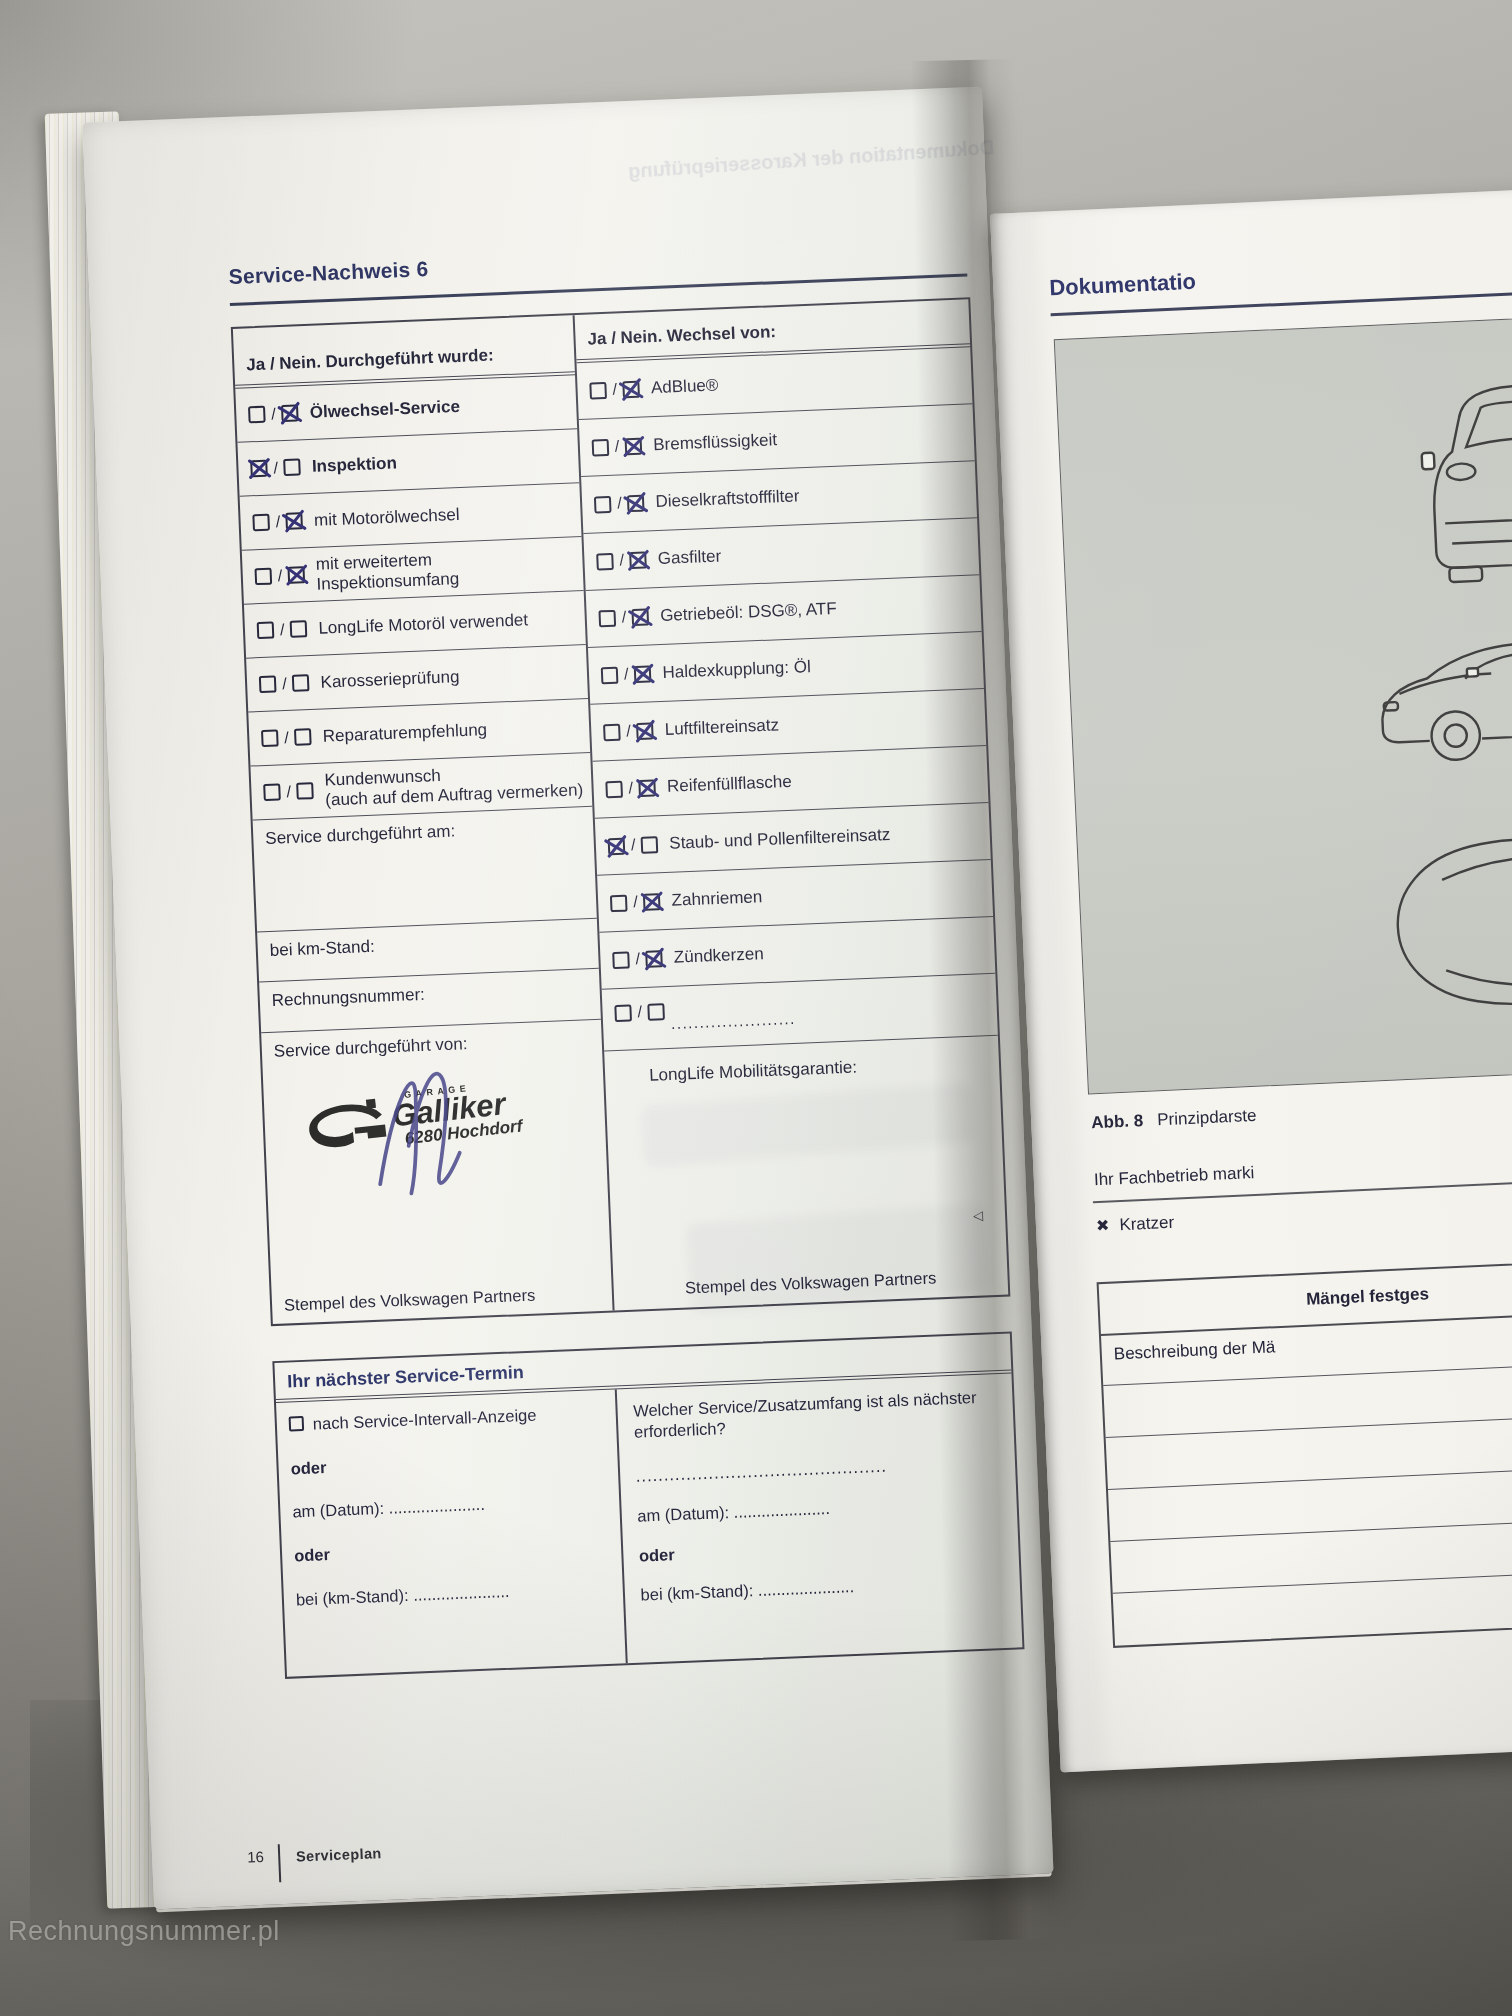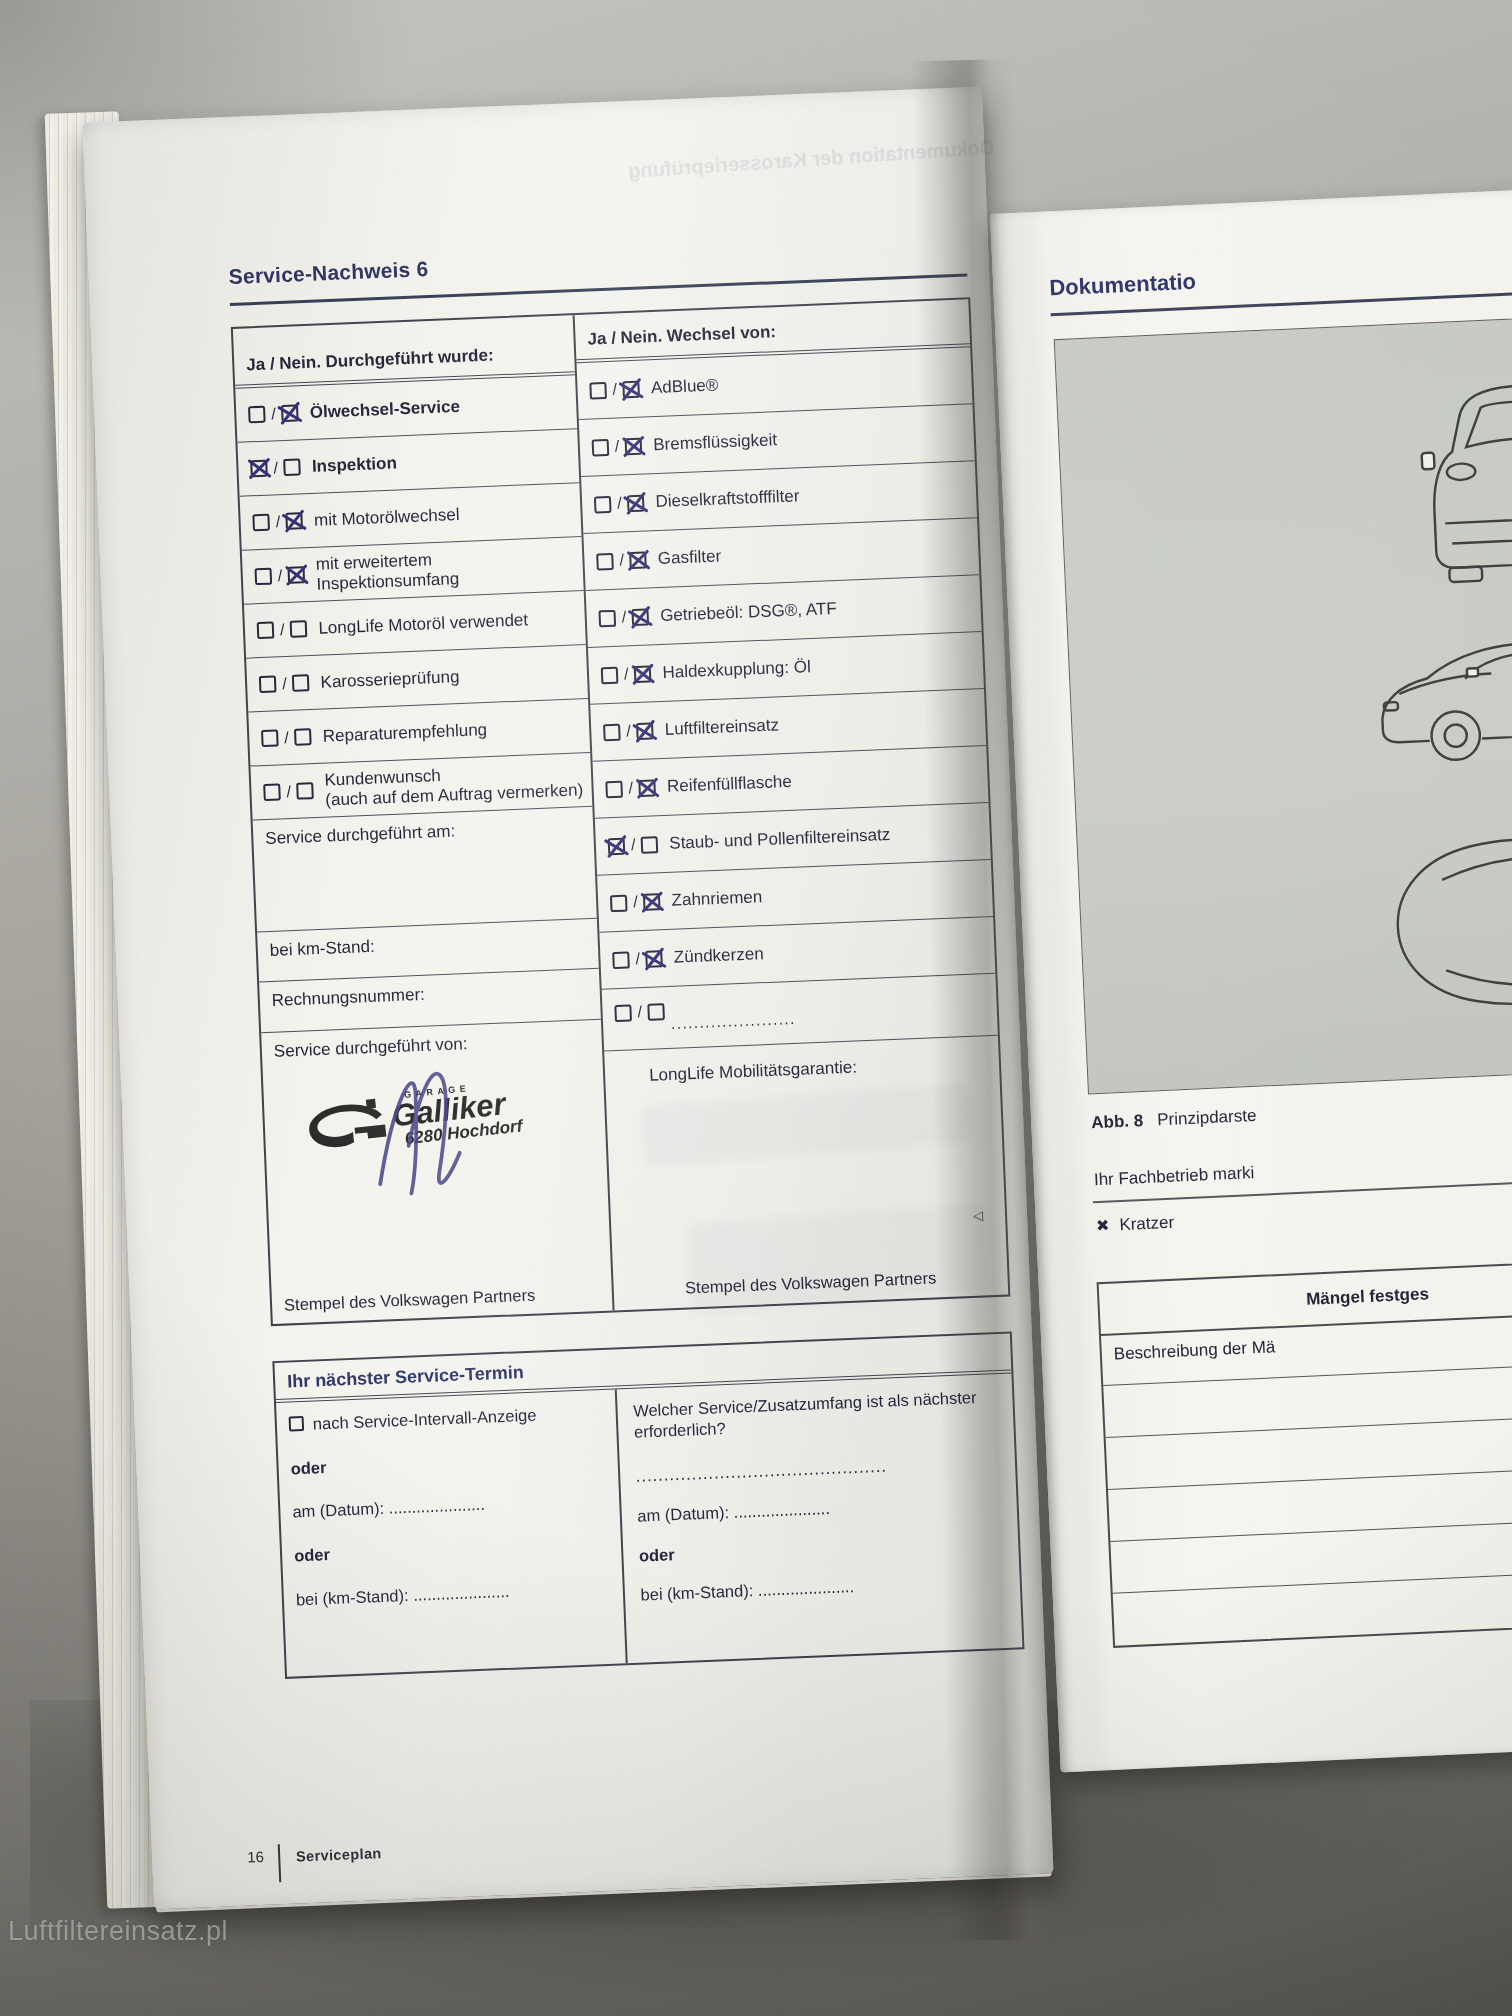--- a/index.html
+++ b/index.html
@@ -485,14 +485,14 @@
       <div class="def-row">Beschreibung der Mä</div>
       <div class="def-empty"></div>
       <div class="def-empty"></div>
       <div class="def-empty"></div>
       <div class="def-empty"></div>
       <div class="def-empty"></div>
     </div>
   </div>
 
   <div class="gutter-shadow"></div>
-  <div class="watermark">Luftfiltereinsatz.pl</div>
+  <div class="watermark">Rechnungsnummer.pl</div>
 </div>
 
 </body></html>

